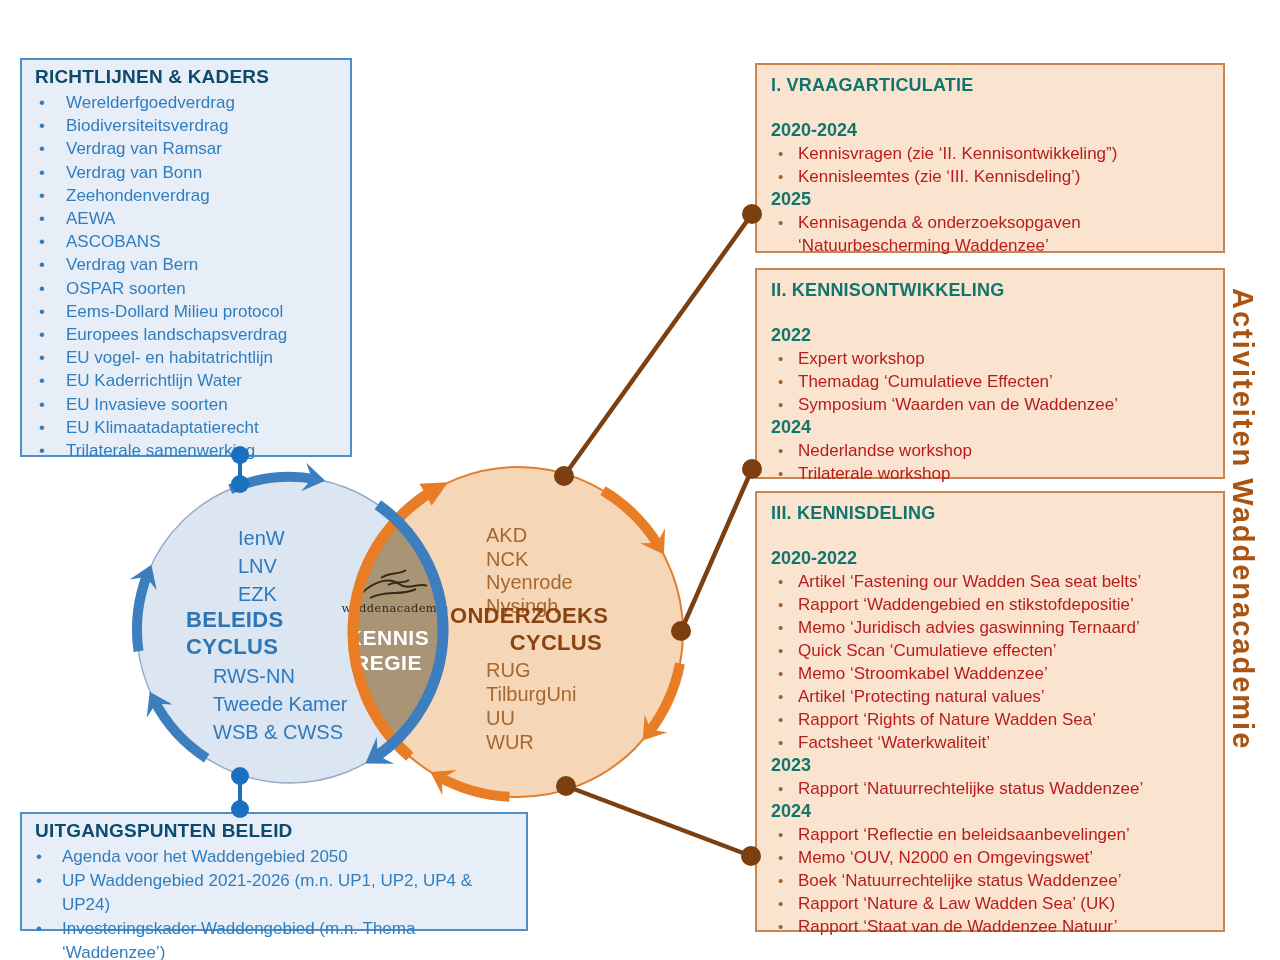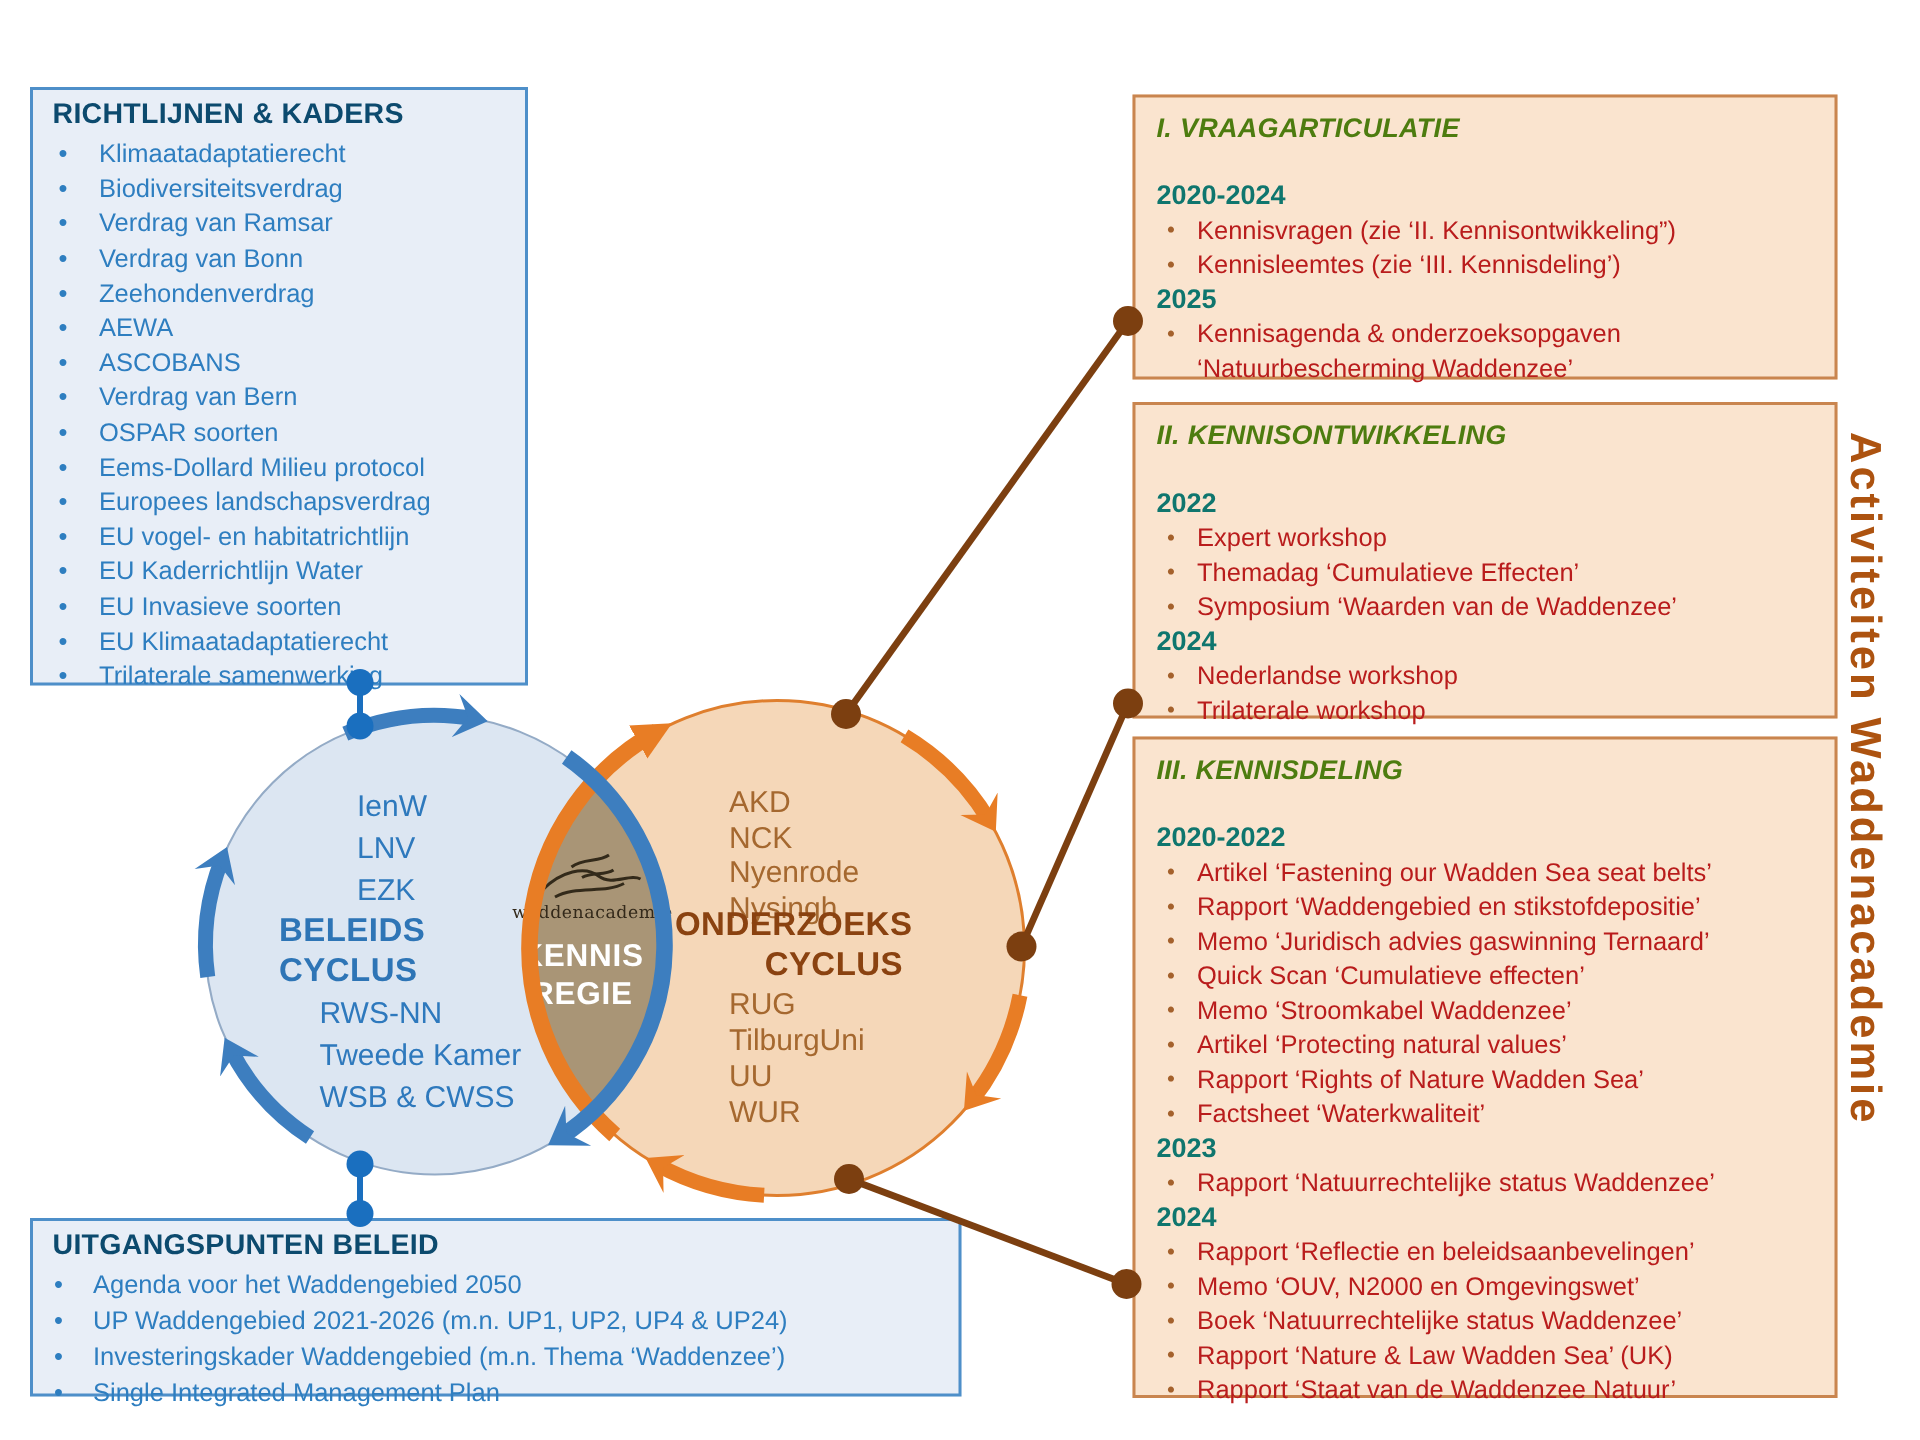--- a/index.html
+++ b/index.html
@@ -5,21 +5,21 @@
   html,body{margin:0;padding:0;background:#ffffff;}
   body{font-family:"Liberation Sans",sans-serif;}
   .canvas{position:relative;width:1280px;height:960px;background:#ffffff;overflow:hidden;}
   svg.layer{position:absolute;left:0;top:0;pointer-events:none;}
 
   
   .box{position:absolute;box-sizing:border-box;}
   .box-blue{background:#e8eef7;border:2px solid #4e8fc9;}
   .box-orange{background:#fae4cf;border:2px solid #c9854f;}
   .box-title-blue{color:#0c4a6e;font-weight:bold;font-size:19px;padding:6px 8px 2px 13px;letter-spacing:.2px;}
-  .box-title-brown{color:#4d7c0f;font-weight:bold;font-size:18px;padding:10px 8px 0 14px;letter-spacing:.2px;font-style:italic;}
+  .box-title-brown{color:#0f766e;font-weight:bold;font-size:18px;padding:10px 8px 0 14px;letter-spacing:.2px;}
 
   ul.blue-list{margin:1px 0 0 0;padding:0 6px 0 0;list-style:none;}
   ul.blue-list li{position:relative;padding-left:44px;font-size:17px;line-height:23.2px;color:#2e7ec0;}
   ul.blue-list li::before{content:"\2022";position:absolute;left:17px;color:#2e7ec0;}
   .bottom-box ul.blue-list li{line-height:24px;padding-left:40px;}
   .bottom-box ul.blue-list li::before{left:14px;}
 
   .sections{padding:0 10px 0 14px;}
   .sections .year{margin-top:0;font-weight:bold;font-size:18px;line-height:23px;color:#0f766e;}
   .sections .year:first-child{margin-top:23px;}
@@ -92,40 +92,40 @@
 
   <div class="vt logoword" style="left:340px;top:601px;width:110px;">waddenacademie</div>
   <div class="vt kennis" style="left:335px;top:625px;width:106px;">
       <div>KENNIS</div>
       <div>REGIE</div>
     </div>
 
   <div class="box box-blue" style="left:20px;top:58px;width:332px;height:399px;">
     <div class="box-title-blue">RICHTLIJNEN &amp; KADERS</div>
     <ul class="blue-list">
-        <li>Klimaatadaptatierecht</li>
+        <li>Werelderfgoedverdrag</li>
         <li>Biodiversiteitsverdrag</li>
         <li>Verdrag van Ramsar</li>
         <li>Verdrag van Bonn</li>
         <li>Zeehondenverdrag</li>
         <li>AEWA</li>
         <li>ASCOBANS</li>
         <li>Verdrag van Bern</li>
         <li>OSPAR soorten</li>
         <li>Eems-Dollard Milieu protocol</li>
         <li>Europees landschapsverdrag</li>
         <li>EU vogel- en habitatrichtlijn</li>
         <li>EU Kaderrichtlijn Water</li>
         <li>EU Invasieve soorten</li>
         <li>EU Klimaatadaptatierecht</li>
         <li>Trilaterale samenwerking</li>
       </ul>
   </div>
 
-  <div class="box box-blue bottom-box" style="left:20px;top:812px;width:621px;height:119px;">
+  <div class="box box-blue bottom-box" style="left:20px;top:812px;width:508px;height:119px;">
     <div class="box-title-blue">UITGANGSPUNTEN BELEID</div>
     <ul class="blue-list">
         <li>Agenda voor het Waddengebied 2050</li>
         <li>UP Waddengebied 2021-2026 (m.n. UP1, UP2, UP4 &amp; UP24)</li>
         <li>Investeringskader Waddengebied (m.n. Thema ‘Waddenzee’)</li>
         <li>Single Integrated Management Plan</li>
       </ul>
   </div>
 
   <div class="box box-orange" style="left:755px;top:63px;width:470px;height:190px;">

